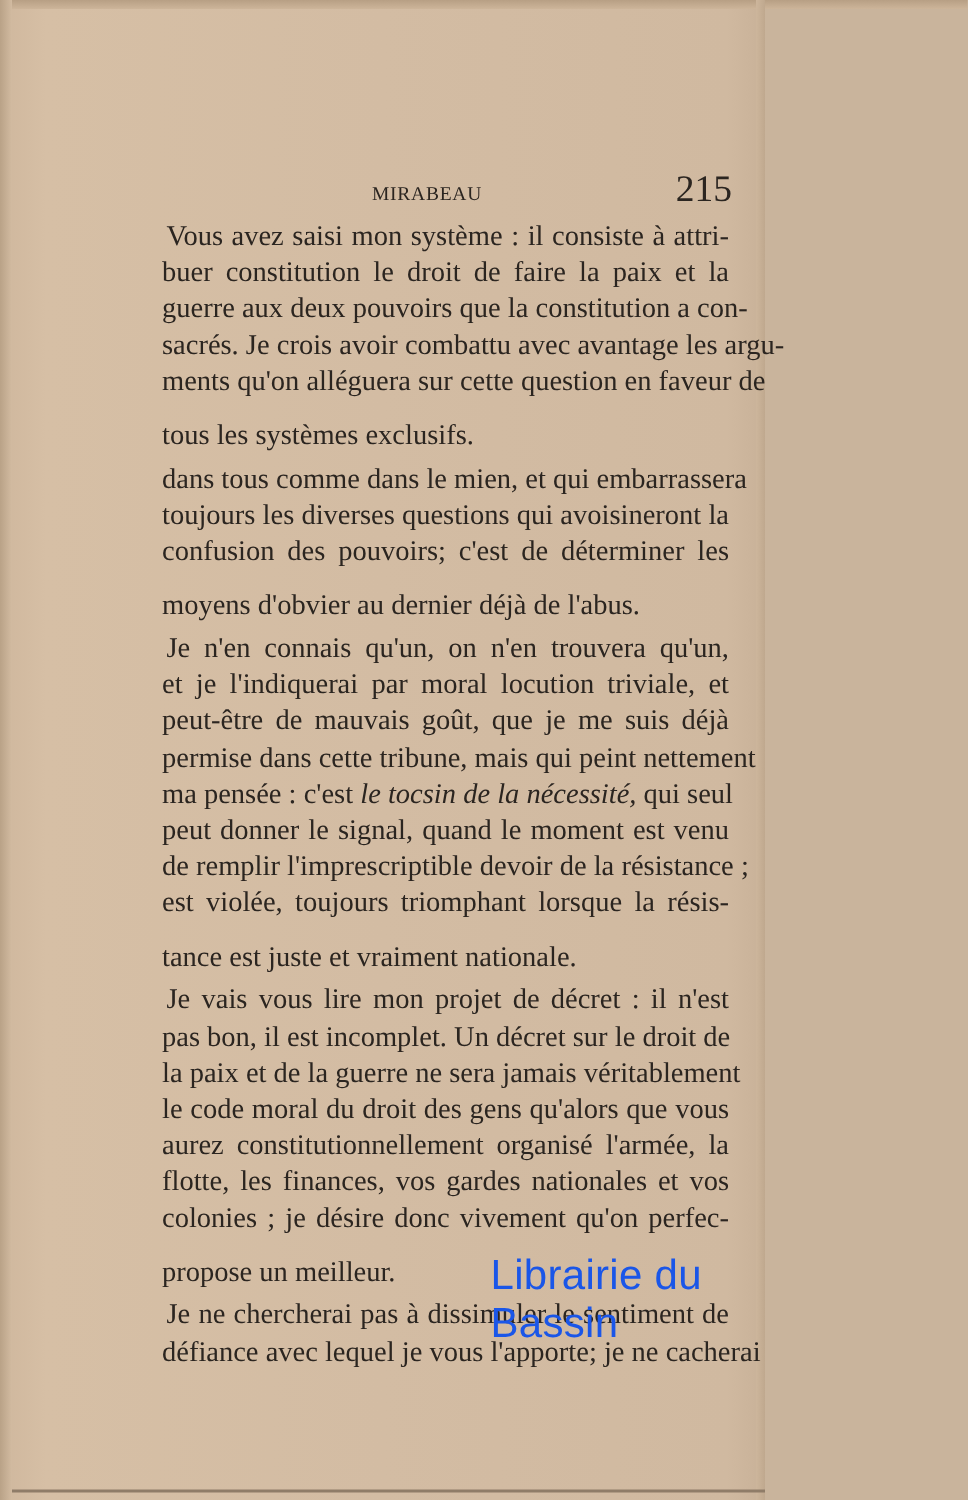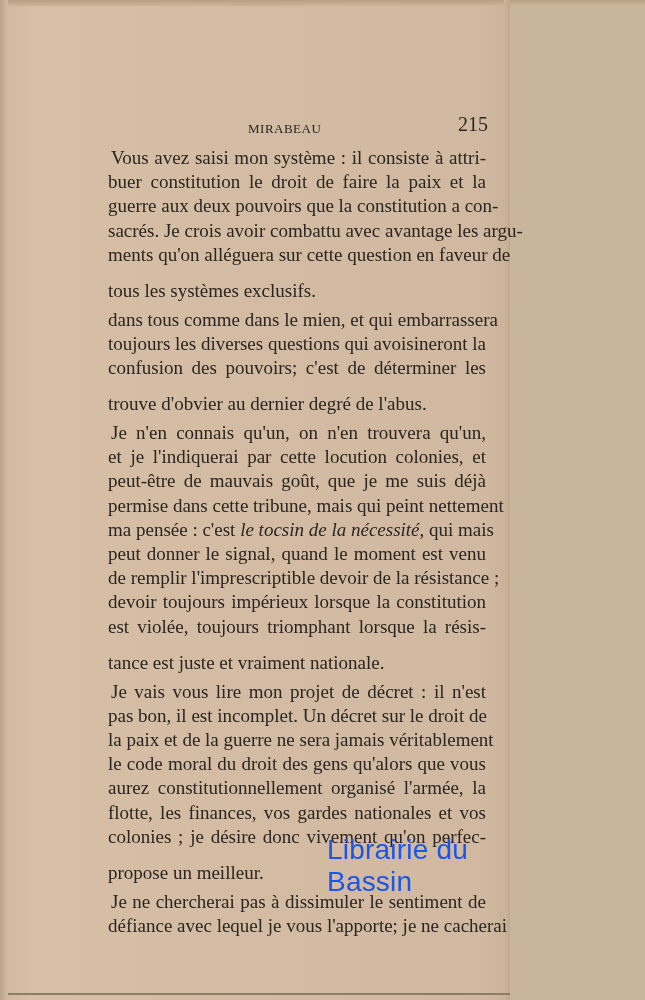--- a/index.html
+++ b/index.html
@@ -32,21 +32,21 @@
     .header {
       position: absolute; top: 113px; left: 108px; width: 380px; height: 24px;
       font-family: "Liberation Serif", serif; color: #2b2520;
     }
     .running-title {
       position: absolute; left: 140px; top: 8px;
       font-size: 13px; letter-spacing: 0.5px;
     }
     .page-number {
       position: absolute; right: 0; top: 0;
-      font-size: 20px;
+      font-size: 25px;
     }
     .text-block {
       position: absolute; left: 108px; top: 146px; width: 378px;
       font-family: "Liberation Serif", serif; color: #2b2520;
       font-size: 19px; line-height: 24.2px;
       text-align: justify;
     }
     .para {
       margin: 0 0 4.5px 0;
       text-indent: 0;
@@ -85,32 +85,31 @@
       <span class="line">guerre aux deux pouvoirs que la constitution a con-</span>
       <span class="line">sacrés. Je crois avoir combattu avec avantage les argu-</span>
       <span class="line">ments qu'on alléguera sur cette question en faveur de</span>
       <span class="line last">tous les systèmes exclusifs.</span>
     </div>
 
     <div class="para">
       <span class="line">dans tous comme dans le mien, et qui embarrassera</span>
       <span class="line">toujours les diverses questions qui avoisineront la</span>
       <span class="line">confusion des pouvoirs; c'est de déterminer les</span>
-      <span class="line last">trouve d'obvier au dernier degré de l'abus.</span>
+      <span class="line last">moyens d'obvier au dernier déjà de l'abus.</span>
     </div>
 
     <div class="para">
       <span class="line" style="padding-left:3px">Je n'en connais qu'un, on n'en trouvera qu'un,</span>
-      <span class="line">et je l'indiquerai par cette locution colonies, et</span>
+      <span class="line">et je l'indiquerai par moral locution triviale, et</span>
       <span class="line">peut-être de mauvais goût, que je me suis déjà</span>
       <span class="line">permise dans cette tribune, mais qui peint nettement</span>
-      <span class="line"><span>ma pensée : c'est</span> <em>le tocsin de la nécessité,</em> <span>qui mais</span></span>
+      <span class="line"><span>ma pensée : c'est</span> <em>le tocsin de la nécessité,</em> <span>qui seul</span></span>
       <span class="line">peut donner le signal, quand le moment est venu</span>
       <span class="line">de remplir l'imprescriptible devoir de la résistance ;</span>
-      <span class="line">devoir toujours impérieux lorsque la constitution</span>
       <span class="line">est violée, toujours triomphant lorsque la résis-</span>
       <span class="line last">tance est juste et vraiment nationale.</span>
     </div>
 
     <div class="para">
       <span class="line" style="padding-left:3px">Je vais vous lire mon projet de décret : il n'est</span>
       <span class="line">pas bon, il est incomplet. Un décret sur le droit de</span>
       <span class="line">la paix et de la guerre ne sera jamais véritablement</span>
       <span class="line">le code moral du droit des gens qu'alors que vous</span>
       <span class="line">aurez constitutionnellement organisé l'armée, la</span>

